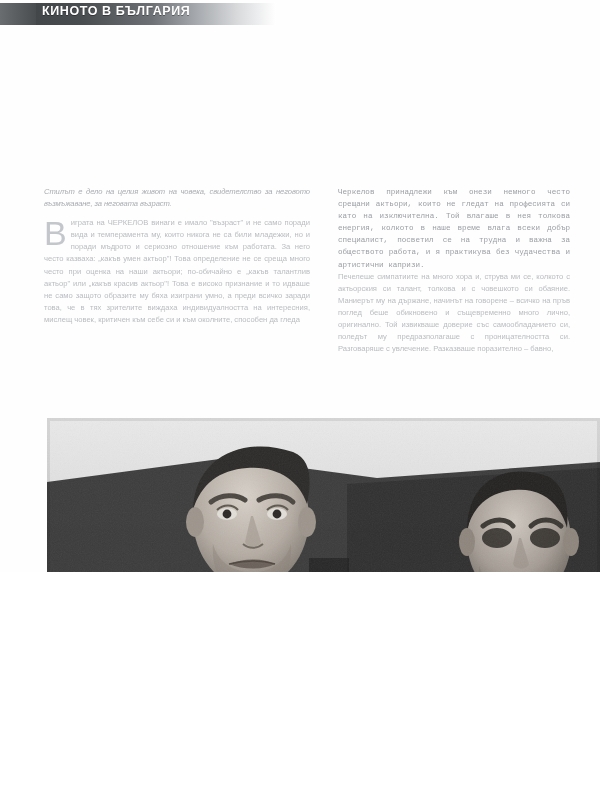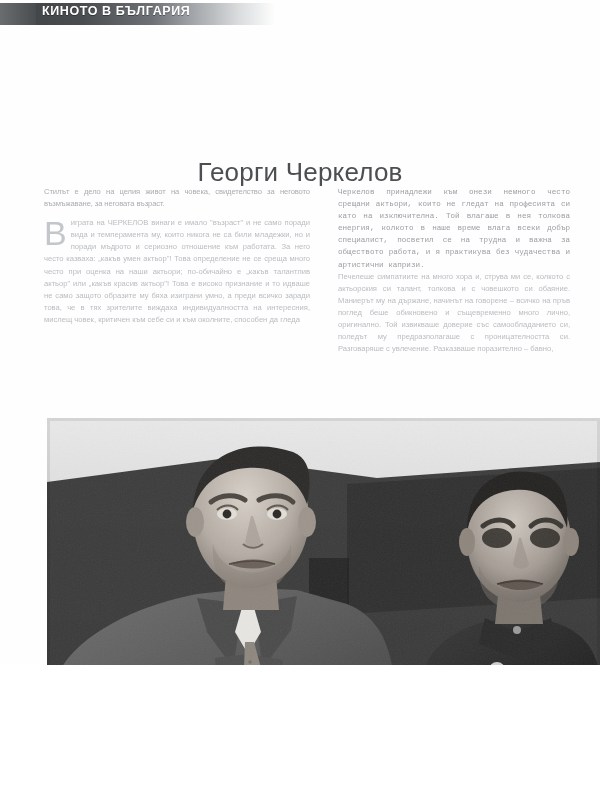--- a/index.html
+++ b/index.html
@@ -5,21 +5,21 @@
   html,body{margin:0;padding:0;}
   body{
     width:600px;height:800px;
     background:#ffffff;
     font-family:"Liberation Sans", sans-serif;
     overflow:hidden;
     position:relative;
   }
   .page{
     position:absolute;inset:0;
-    width:600px;height:665px;
+    width:600px;height:572px;
     background:#fefefe;
     overflow:hidden;
   }
 
   
   .header-bar{
     position:absolute;left:0;top:3px;
     width:276px;height:22px;
     background:linear-gradient(90deg,#3f4245 0%,#4a4d50 30%,#6d7074 55%,#a9acb0 72%,#d8dadc 86%,#ffffff 100%);
   }
@@ -49,20 +49,21 @@
     font-size:7.6px;
     line-height:12.1px;
     color:#b9bcc0;
     text-align:justify;
     -webkit-hyphens:auto;hyphens:auto;
   }
   .col-left{left:44px;width:266px;}
   .col-right{left:338px;width:232px;}
 
   .lede{
+    font-style:italic;
     color:#a9acb1;
     margin:0 0 7px 0;
     text-align:justify;
     letter-spacing:-.1px;
   }
   .body-p{margin:0;}
   .body-p + .body-p{margin-top:0px;}
 
   .dropcap{
     float:left;
@@ -106,21 +107,20 @@
 </head>
 <body>
 
 <div class="page">
 
   <div class="header-bar">
     <div class="notch"></div>
   </div>
   <div class="header-title">КИНОТО В БЪЛГАРИЯ</div>
 
-  <h1 class="article-title">Георги Черкелов</h1>
 
   <div class="col col-left">
     <p class="lede">Стилът е дело на целия живот на човека, свидетелство за неговото възмъжаване, за неговата възраст.</p>
     <p class="body-p">
       <span class="dropcap">В</span><span>играта на ЧЕРКЕЛОВ винаги е имало "възраст" и не само поради вида и темперамента му, които никога не са били младежки, но и поради мъдрото и сериозно отношение към работата. За него често казваха: „какъв умен актьор"! Това определение не се среща много често при оценка на наши актьори; по-обичайно е „какъв талантлив актьор" или „какъв красив актьор"! Това е високо признание и то идваше не само защото образите му бяха изиграни умно, а преди всичко заради това, че в тях зрителите виждаха индивидуалността на интересния, мислещ човек, критичен към себе си и към околните, способен да гледа</span>
     </p>
   </div>
 
   <div class="col col-right">
     <p class="body-p mid">Черкелов принадлежи към онези немного често срещани актьори, които не гледат на професията си като на изключителна. Той влагаше в нея толкова енергия, колкото в наше време влага всеки добър специалист, посветил се на трудна и важна за обществото работа, и я практикува без чудачества и артистични капризи.</p>

